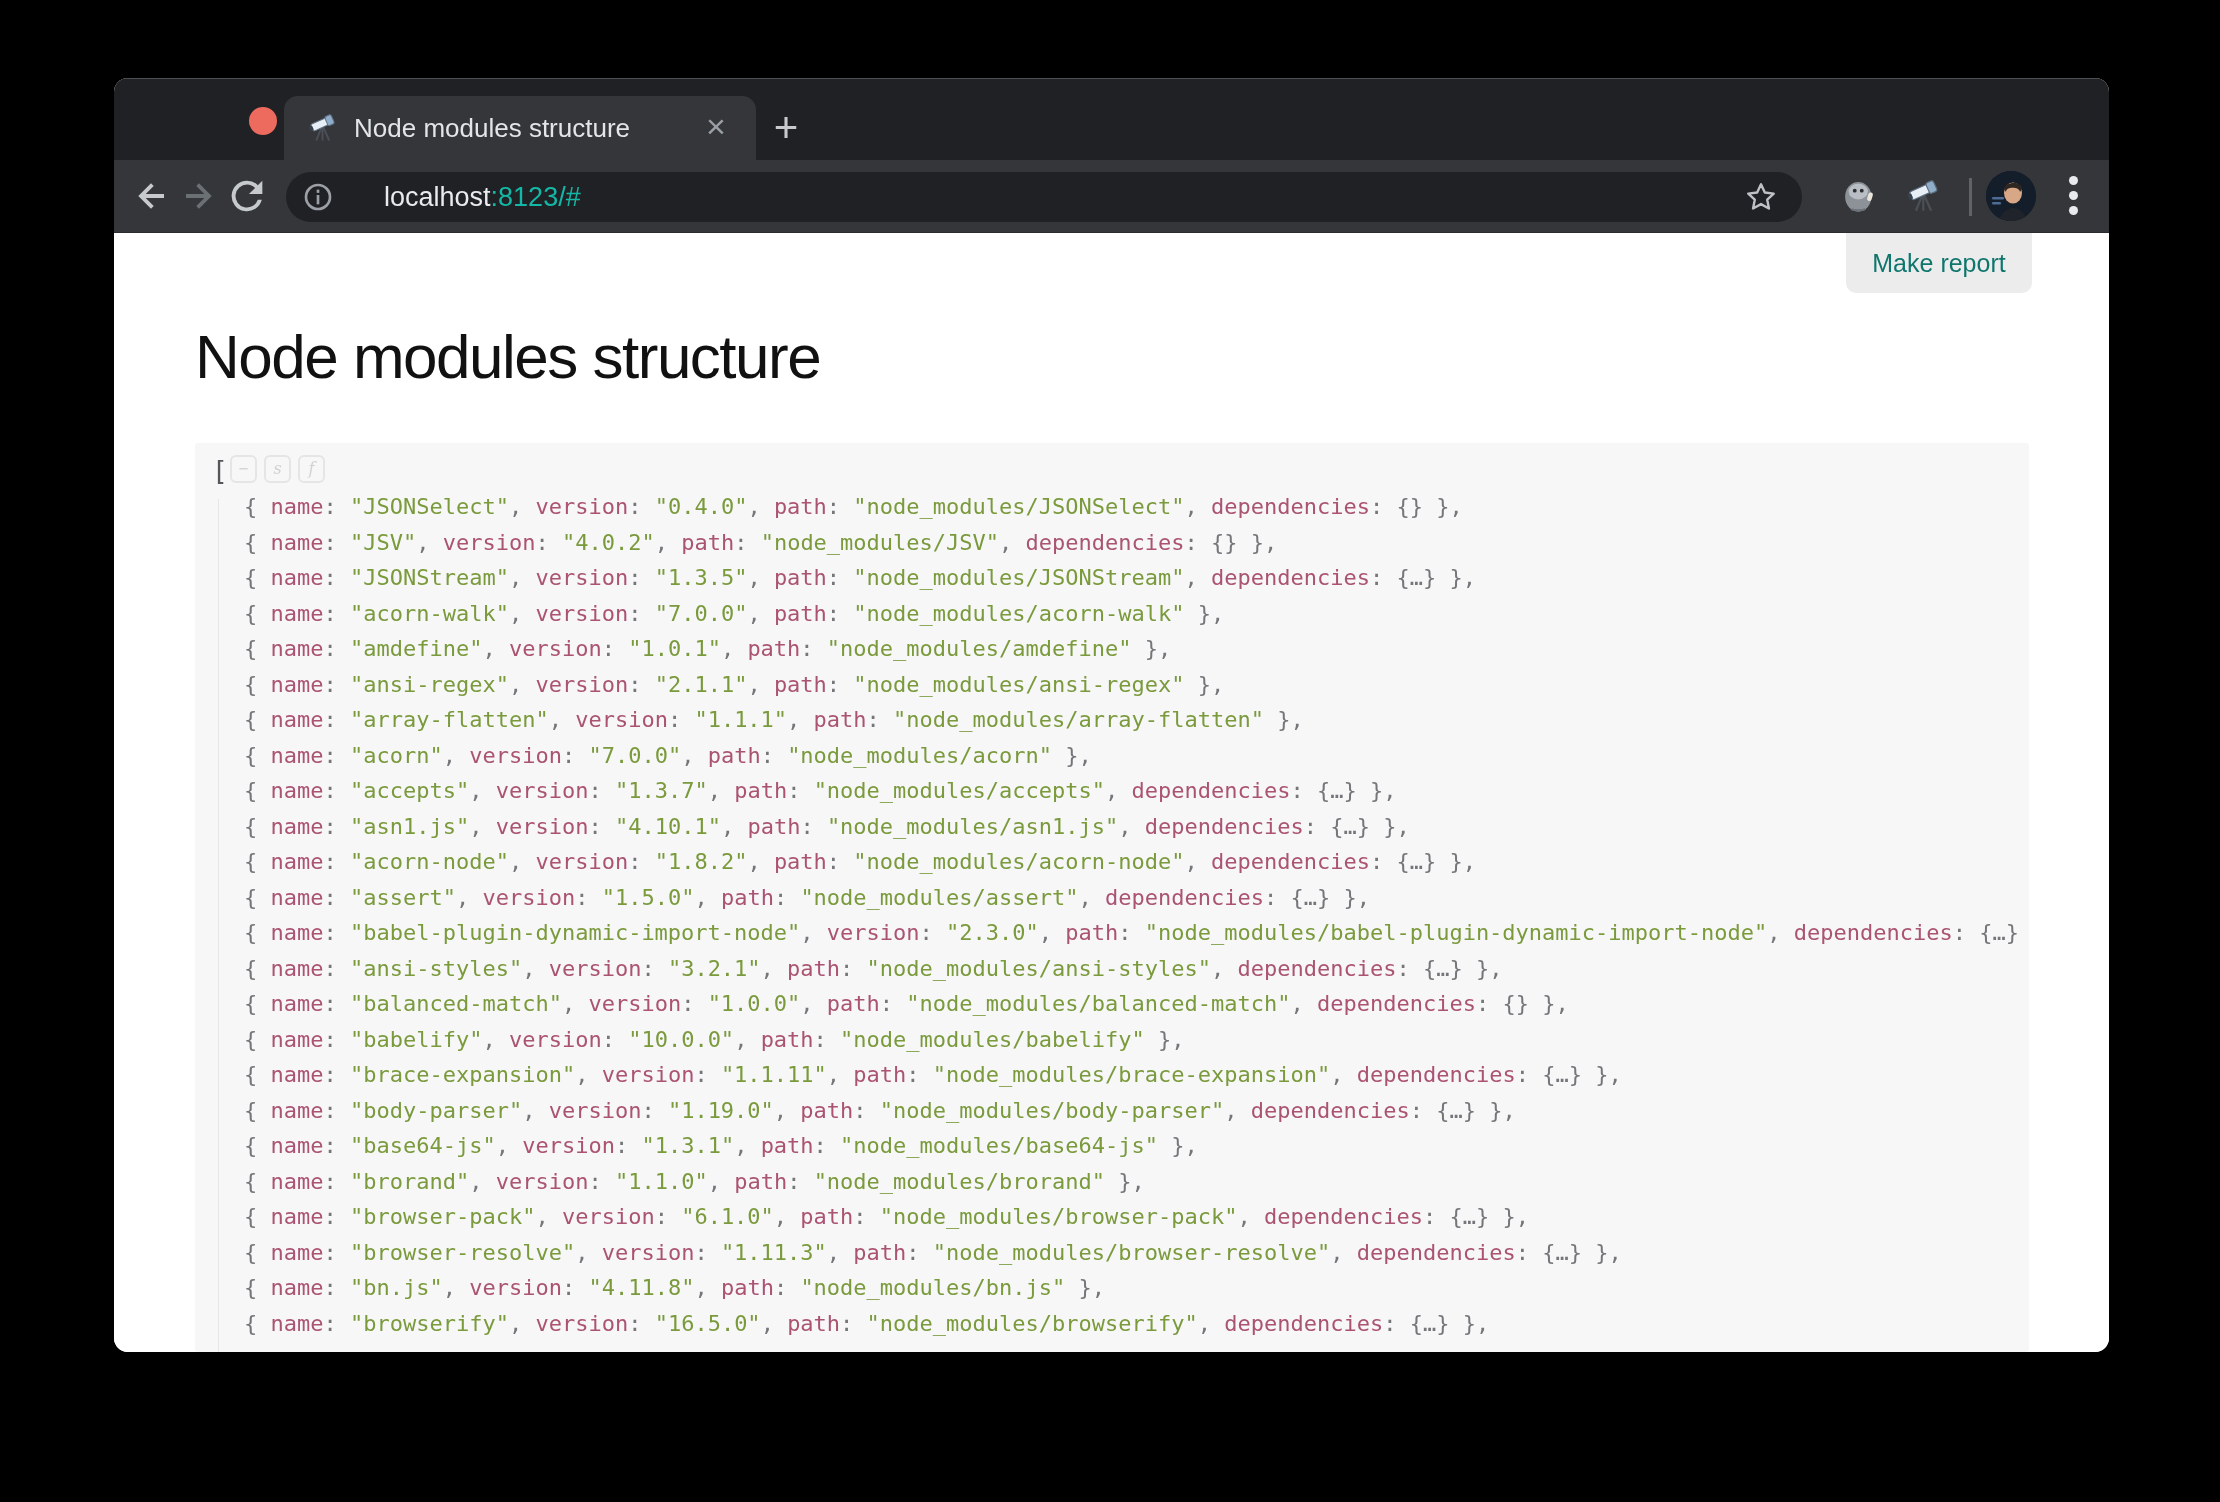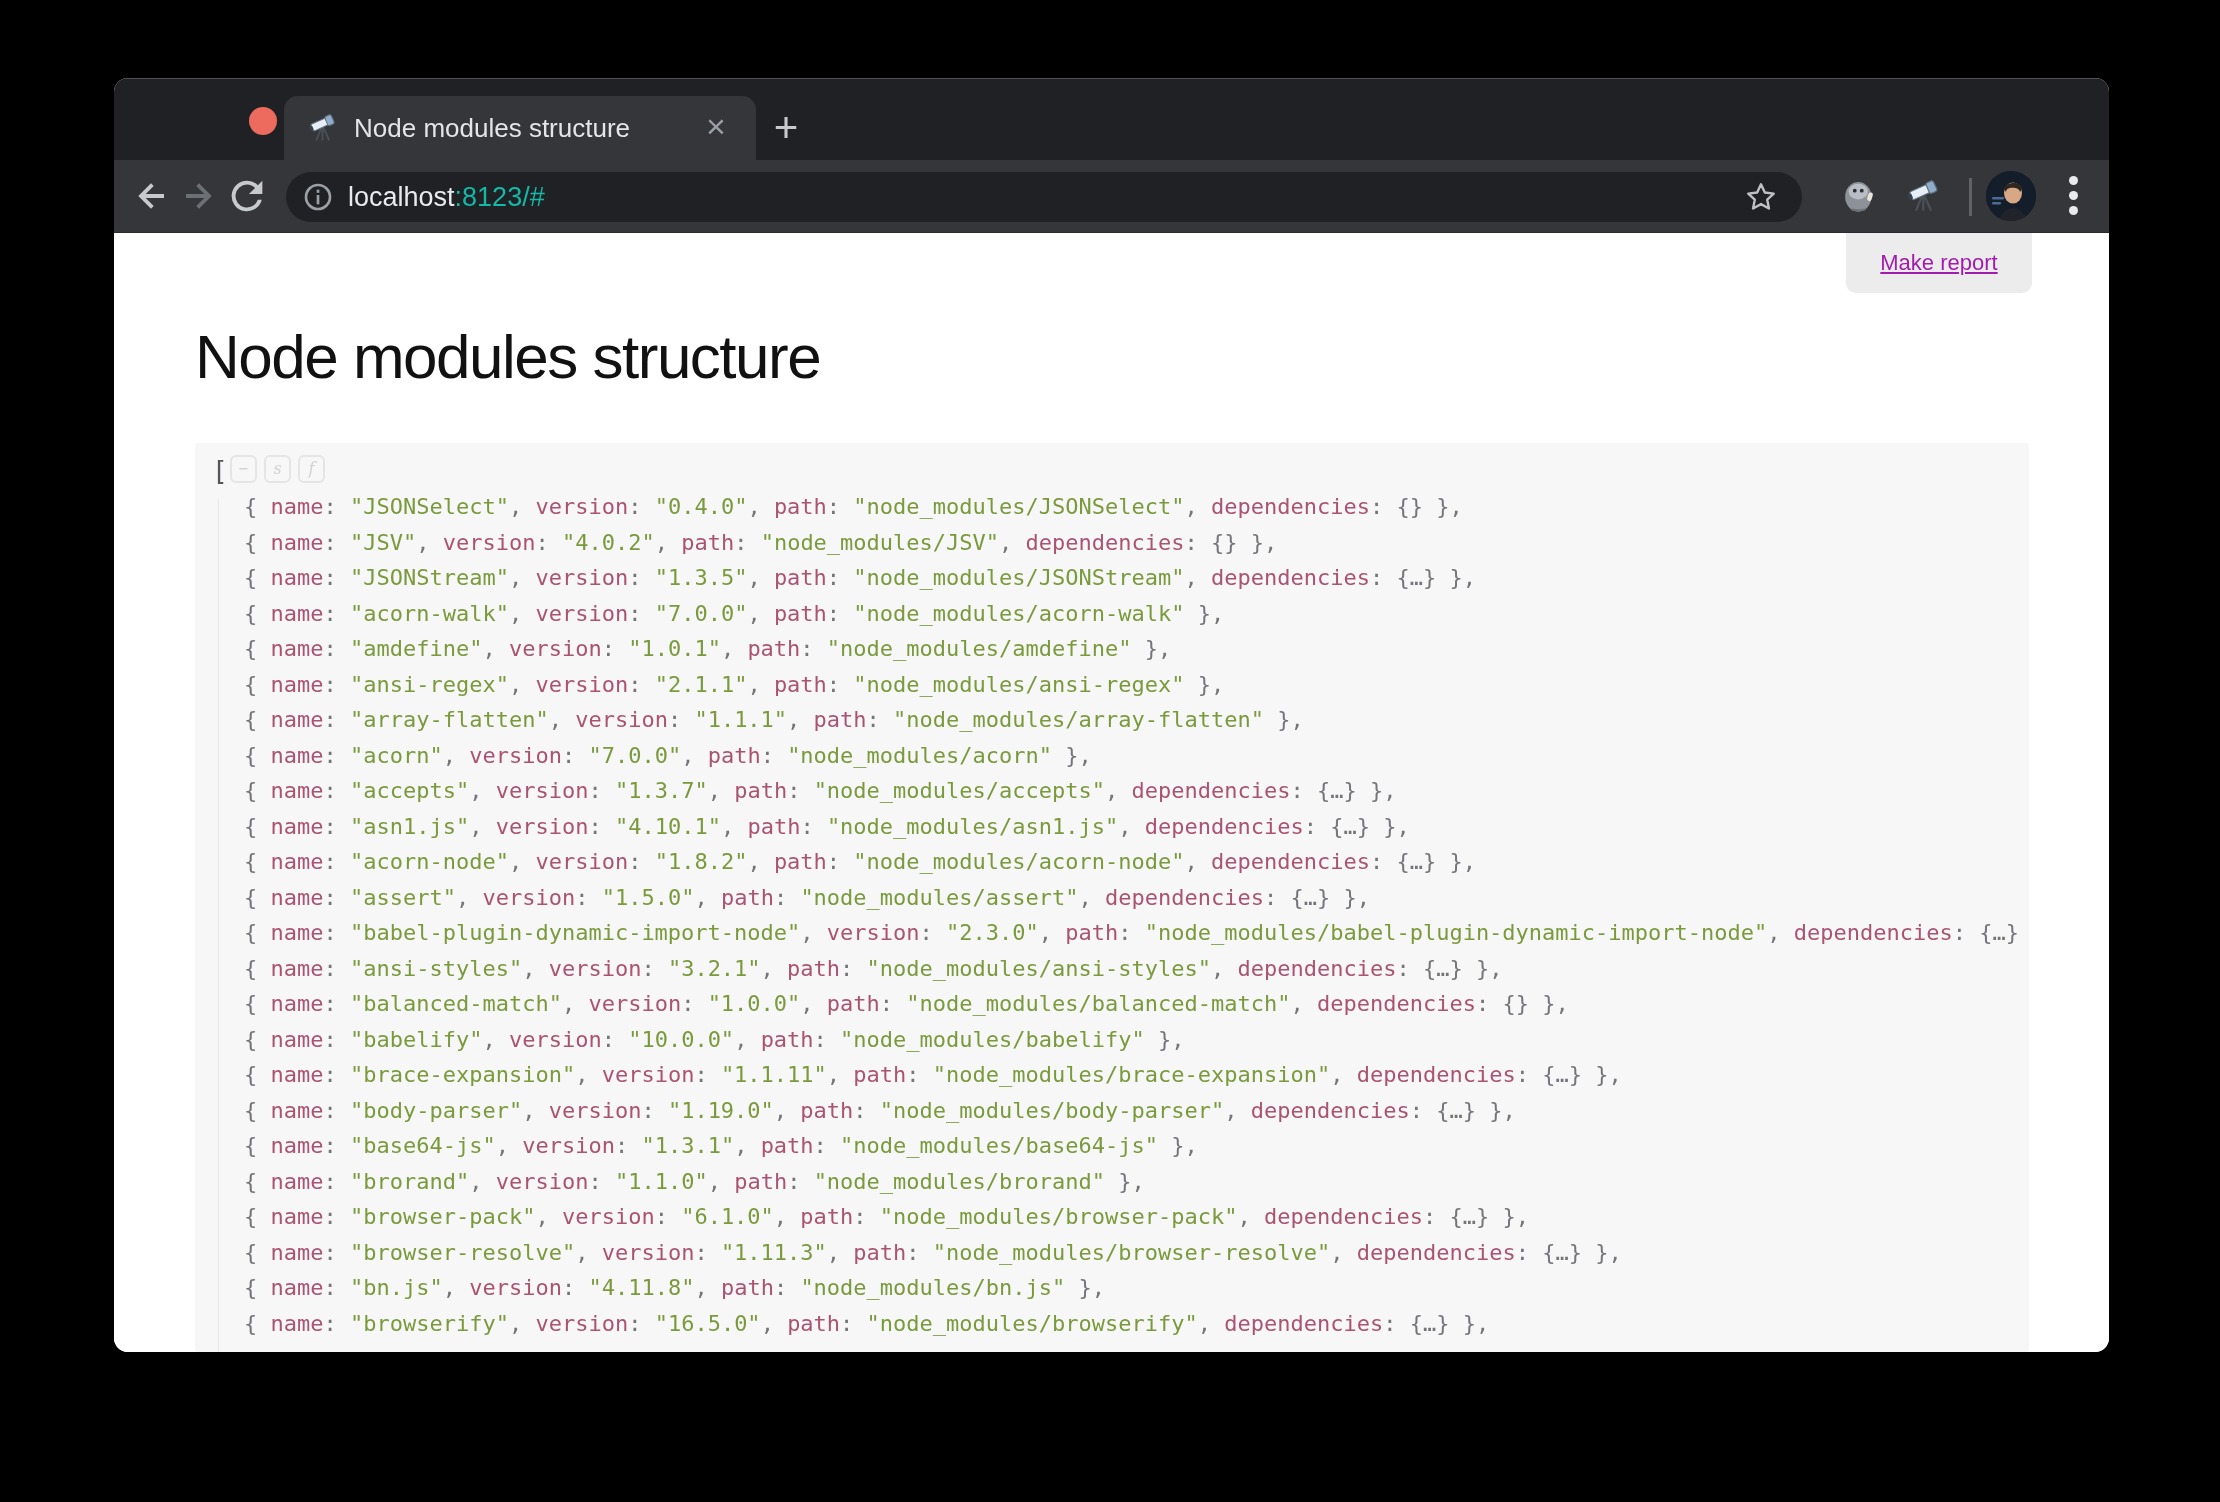--- a/index.html
+++ b/index.html
@@ -33,37 +33,37 @@
   .toolbar { position:absolute; left:0; top:82px; width:100%; height:73px; background:#35363a;
              border-bottom:1px solid #2a2b2e; }
   .navbtn { position:absolute; top:13px; width:46px; height:46px; }
   .navbtn svg { width:100%; height:100%; }
   .nb-back { left:14px; } .nb-fwd { left:62px; } .nb-reload { left:110px; }
 
   .omnibox { position:absolute; left:172px; top:12px; width:1516px; height:50px;
              background:#202124; border-radius:25px; }
   .info-icon { position:absolute; left:16px; top:9px; width:32px; height:32px; }
   .url { position:absolute; left:62px; top:10px; font-size:27px; white-space:nowrap; }
-  .url .host { color:#e8eaed; } .url .rest { color:#14b8a6; }
+  .url .host { color:#e8eaed;margin-left:36px; } .url .rest { color:#14b8a6; }
   .star-icon { position:absolute; right:24px; top:8px; width:34px; height:34px; }
 
   .ext { position:absolute; top:14px; width:42px; height:42px; }
   .ext-monster { left:1725px; } .ext-scope { left:1790px; }
   .tb-sep { position:absolute; left:1855px; top:18px; width:3px; height:38px; background:#5f6368; }
   .avatar { position:absolute; left:1872px; top:11px; width:50px; height:50px; border-radius:50%;
             overflow:hidden; background:#16202e; }
   .menu3 { position:absolute; left:1938px; top:12px; width:44px; height:48px; }
   .menu3 i { position:absolute; left:17px; width:9px; height:9px; border-radius:50%; background:#e8eaed; }
   .menu3 i:nth-child(1){top:4px;} .menu3 i:nth-child(2){top:19px;} .menu3 i:nth-child(3){top:34px;}
 
   
   .page { position:absolute; left:0; top:155px; width:100%; height:1119px; background:#fff; overflow:hidden; }
   .make-report { position:absolute; left:1732px; top:0; width:186px; height:60px; background:#ececec;
-                 border:none; border-radius:0 0 10px 10px; font-size:22px; color:#a21caf;
-                 font-family:"Liberation Sans", sans-serif; cursor:pointer;text-decoration:underline; }
+                 border:none; border-radius:0 0 10px 10px; font-size:25px; color:#0f766e;
+                 font-family:"Liberation Sans", sans-serif; cursor:pointer; }
   .h1 { position:absolute; left:81px; top:88px; font-size:62px; letter-spacing:-1.5px; color:#111;
         font-weight:500; white-space:nowrap; }
 
   .json-box { position:absolute; left:81px; top:210px; width:1834px; height:909px;
               background:#f7f7f8; border-radius:3px; overflow:hidden; }
   .guide { position:absolute; left:23px; top:56px; width:1px; height:860px; background:#e7e7e7; }
   .bracket { position:absolute; left:17px; top:13px; font:26px/30px "DejaVu Sans Mono", monospace; color:#55565a; }
   .mini { position:absolute; top:12px; width:27px; height:28px; border:2px solid #e5e5e5; border-radius:6px;
           color:#d2d2d2; text-align:center; font:16px/24px "DejaVu Serif", serif; font-style:italic;
           background:transparent; cursor:pointer; }

